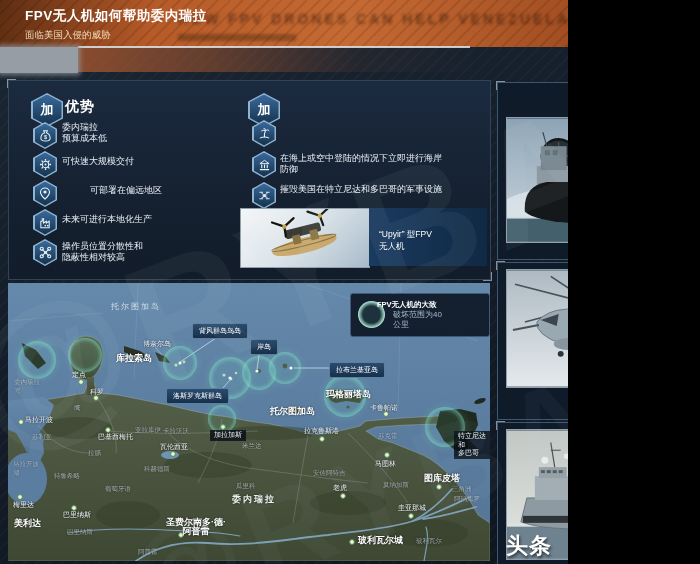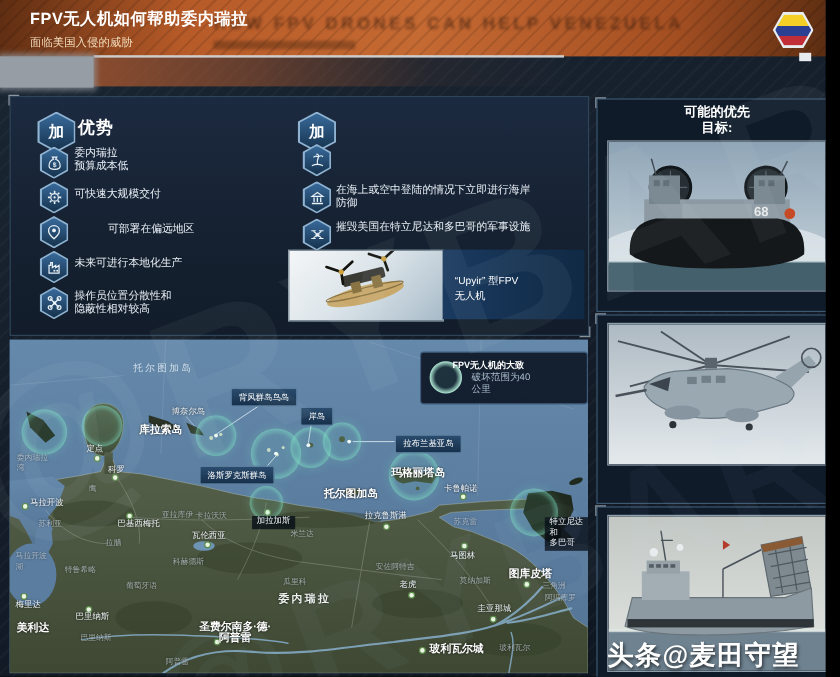--- a/index.html
+++ b/index.html
@@ -1,16 +1,16 @@
 <!DOCTYPE html>
 <html><head>
 <meta charset="utf-8">
 <style>
   html,body{margin:0;padding:0;background:#000;}
-  .stage{position:relative;width:688px;height:564px;overflow:hidden;
+  .stage{position:relative;width:568px;height:564px;overflow:hidden;
     font-family:"Liberation Sans",sans-serif;
     background:
       repeating-linear-gradient(135deg, rgba(255,255,255,0.025) 0 2px, transparent 2px 9px),
       linear-gradient(160deg,#1b2734 0%, #131c28 55%, #0e1620 100%);}
   
   .hdr{position:absolute;left:0;top:0;width:700px;height:47px;
     background:
       repeating-linear-gradient(135deg, rgba(0,0,0,0.10) 0 2px, transparent 2px 9px),
       linear-gradient(100deg,#5e2d12 0%,#b65a28 22%,#c66a33 50%,#a44f22 80%,#552a10 100%);
     z-index:2;}

